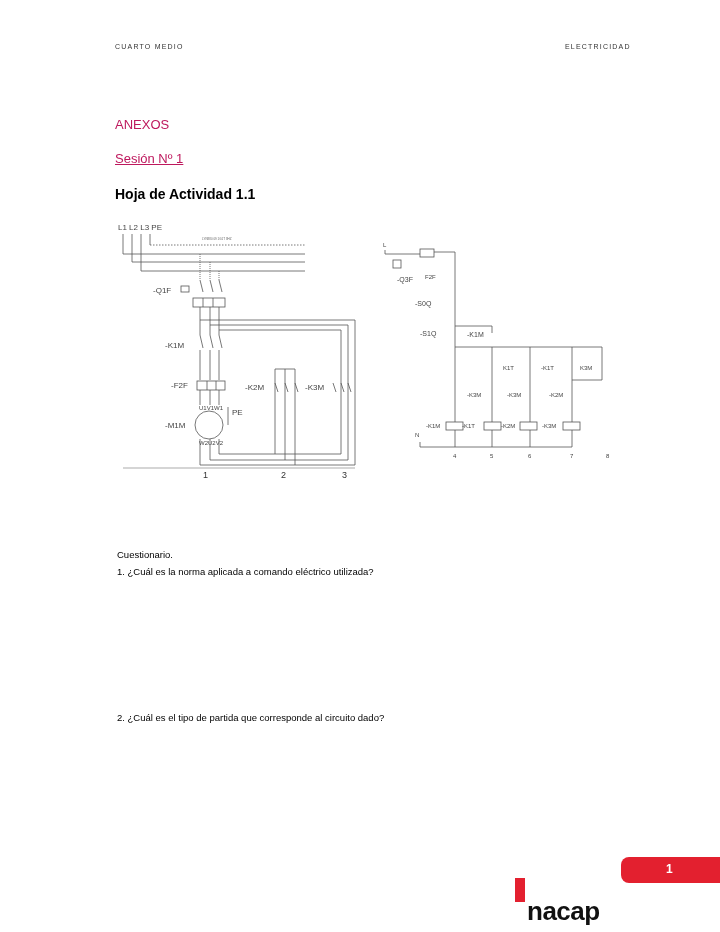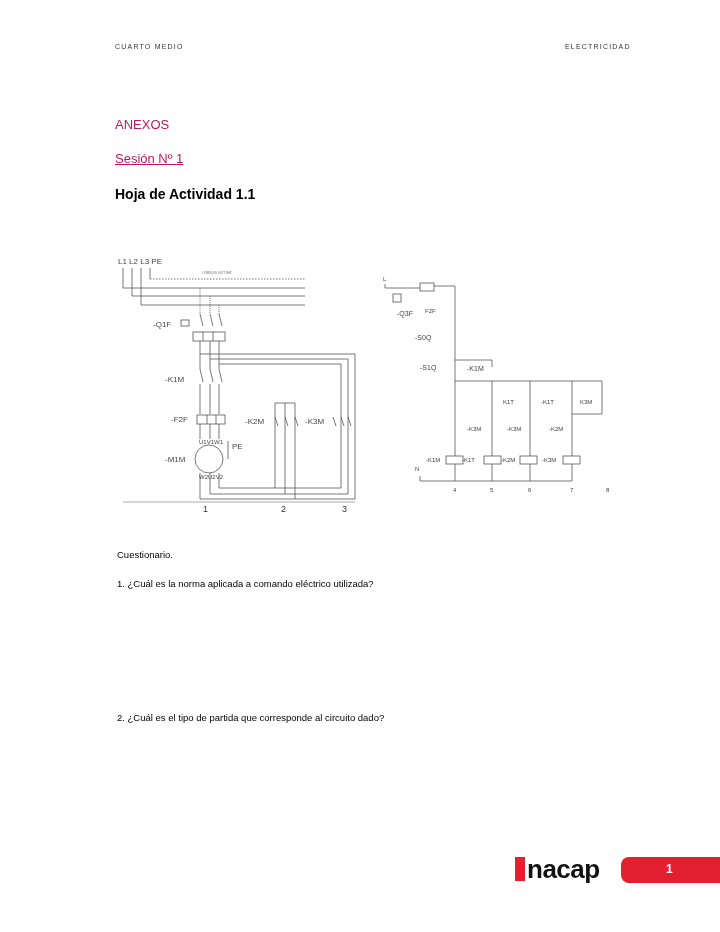--- a/index.html
+++ b/index.html
@@ -4,28 +4,28 @@
 <style>
   html, body { margin: 0; padding: 0; background: #ffffff; }
   body { width: 720px; height: 932px; position: relative; overflow: hidden; font-family: "Liberation Sans", sans-serif; color: #000; }
   .hdr { position: absolute; top: 43px; font-size: 7px; letter-spacing: 1.2px; color: #333; }
   .hdr-left { left: 115px; }
   .hdr-right { left: 565px; }
   .red-title { position: absolute; left: 115px; color: #be185d; font-size: 13px; }
   .t-anexos { top: 117px; }
   .t-sesion { top: 151px; text-decoration: underline; }
   .sub { position: absolute; left: 115px; top: 186px; font-size: 14px; font-weight: bold; }
-  .diagram { position: absolute; left: 115px; top: 254px; }
+  .diagram { position: absolute; left: 115px; top: 220px; }
   .q-head { position: absolute; left: 117px; top: 549px; font-size: 9.5px; }
   .q { position: absolute; left: 117px; font-size: 9.5px; }
-  .q1 { top: 578px; }
+  .q1 { top: 566px; }
   .q2 { top: 712px; }
   .logo { position: absolute; left: 515px; top: 857px; display: flex; align-items: center; }
   .logo-mark { width: 10px; height: 24px; background: #e3202f; margin-right: 2px; }
-  .logo-text { font-size: 26px; font-weight: bold; color: #111; letter-spacing: -0.5px; line-height: 24px; }
+  .logo-text { font-size: 26px; font-weight: bold; color: #111; letter-spacing: -0.5px; line-height: 24px; margin-top: 42px; }
   .page-pill { position: absolute; left: 621px; top: 857px; width: 110px; height: 26px; background: #e3202f; border-radius: 8px 0 0 8px; }
   .page-num { position: absolute; left: 666px; top: 862px; color: #fff; font-size: 12px; font-weight: bold; }
   svg text { font-family: "Liberation Sans", sans-serif; }
 </style>
 </head>
 <body>
 
 <div class="hdr hdr-left">CUARTO MEDIO</div>
 <div class="hdr hdr-right">ELECTRICIDAD</div>
 

